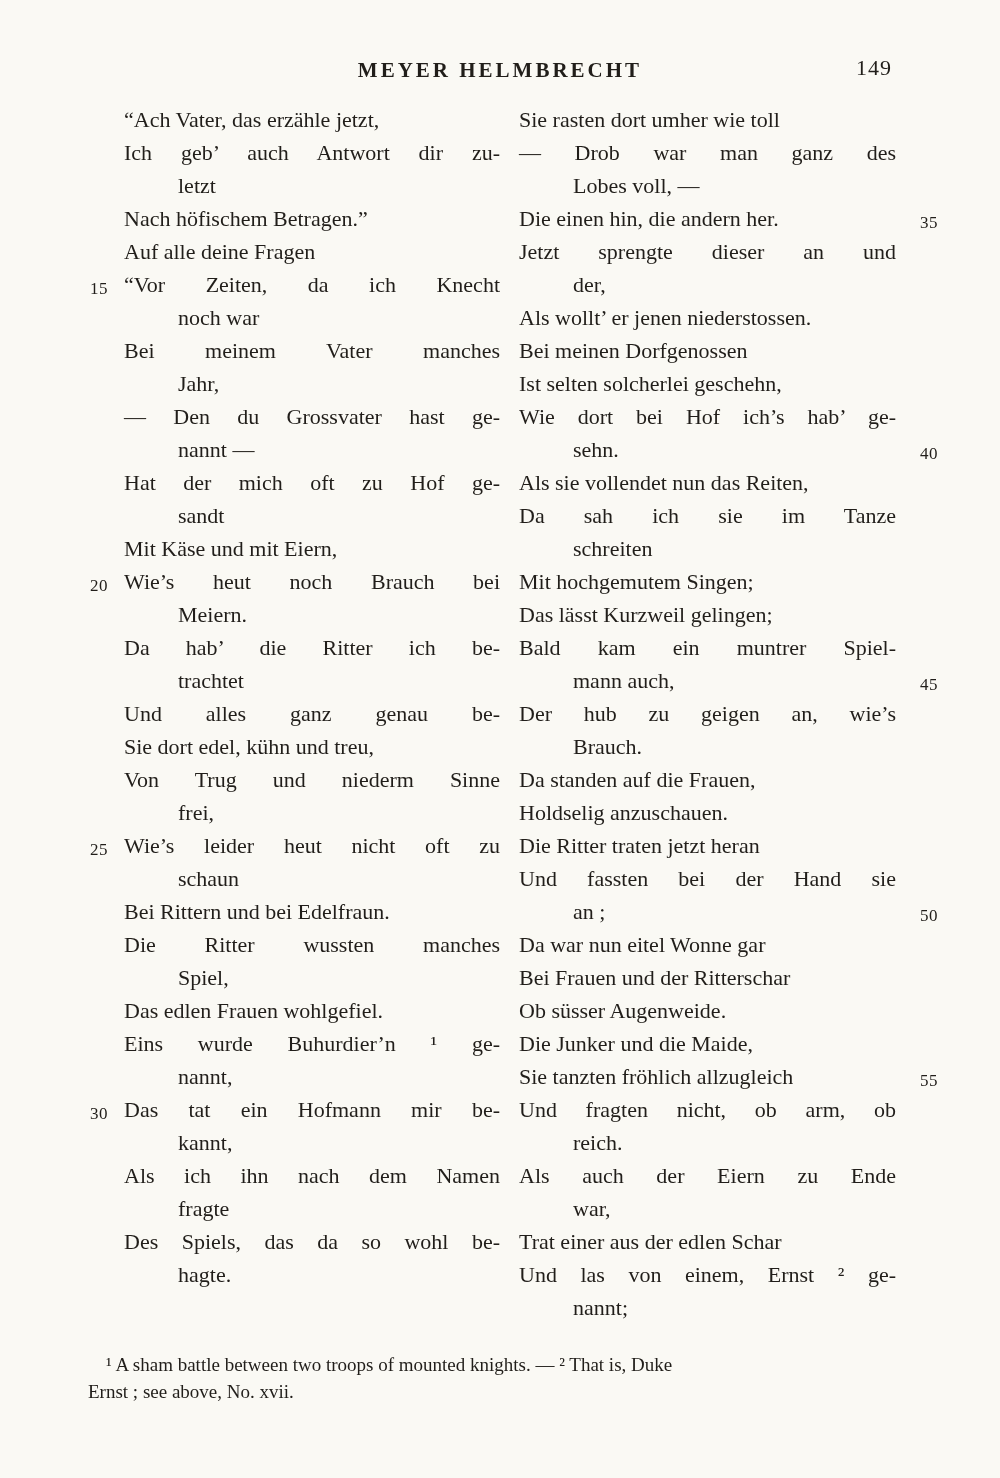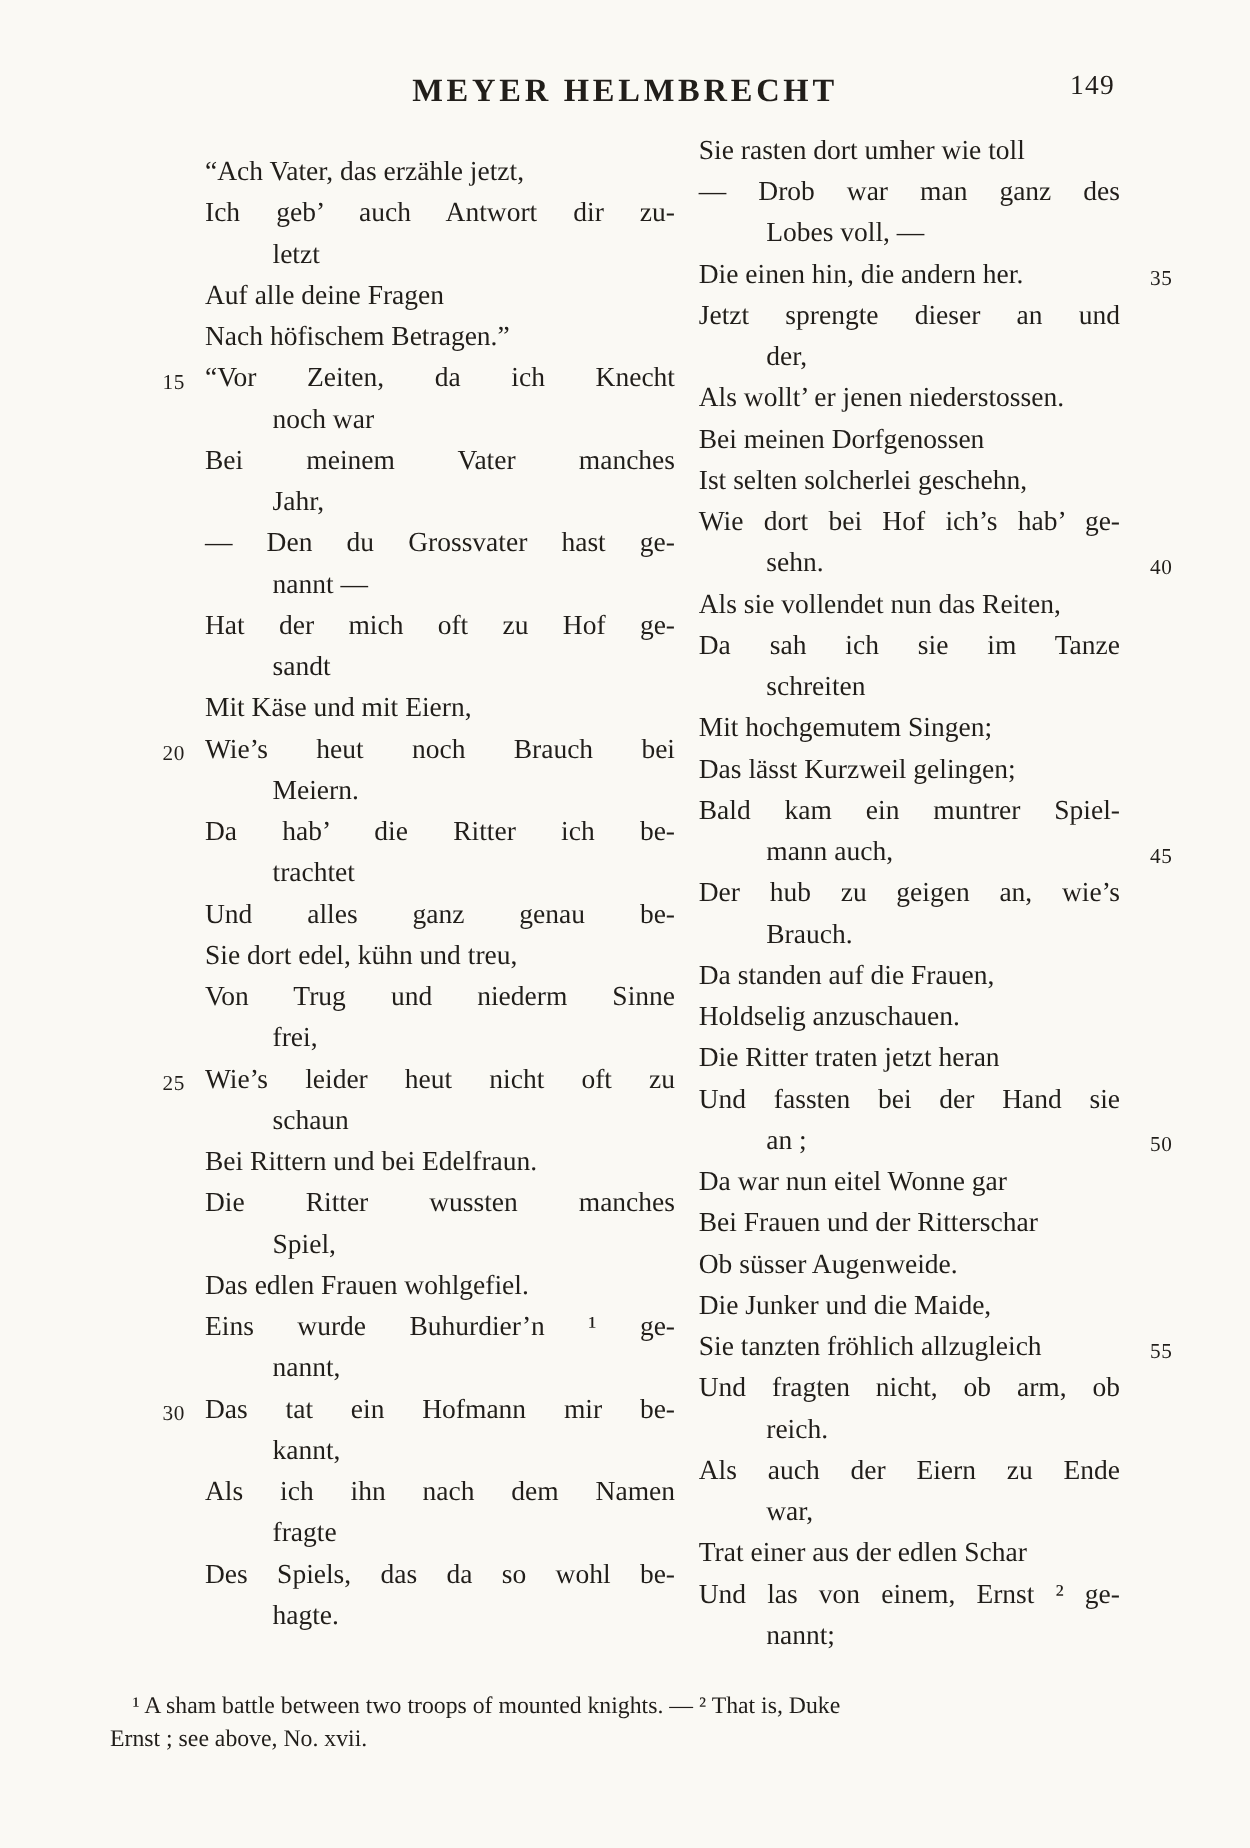--- a/index.html
+++ b/index.html
@@ -12,36 +12,35 @@
     width:1000px;height:1478px;
     margin:0 auto;
     background:var(--paper);
     color:var(--ink);
     font-family:"Liberation Serif","DejaVu Serif",serif;
     overflow:hidden;
   }
   .header{position:absolute;top:58px;left:0;right:0;height:30px;}
   .running-title{
     text-align:center;
-    font-size:26px;
+    font-size:21px;
     font-weight:600;
     letter-spacing:3px;
   }
   .page-number{
     position:absolute;
     right:108px;top:-3px;
     font-size:22px;
     letter-spacing:1px;
   }
   .columns{
     position:absolute;
     top:103px;left:88px;right:60px;
     display:flex;
-    align-items:center;
-    margin-left:40px;
+    align-items:flex-start;
   }
   .col{box-sizing:border-box;}
   .col-left{width:412px;padding-left:36px;}
   .divider{width:1px;background:#3a352e;}
   .col-right{flex:1;padding-left:18px;padding-right:44px;}
   .vline{
     position:relative;
     font-size:22px;
     line-height:33px;
     white-space:nowrap;
@@ -84,24 +83,24 @@
         <div class="vline">
           <span class="ltext">“Ach Vater, das erzähle jetzt,</span>
         </div>
         <div class="vline just">
           <span class="ltext">Ich geb’ auch Antwort dir zu-</span>
         </div>
         <div class="vline cont">
           <span class="ltext">letzt</span>
         </div>
         <div class="vline">
+          <span class="ltext">Nach höfischem Betragen.”</span>
+        </div>
+        <div class="vline">
           <span class="ltext">Auf alle deine Fragen</span>
-        </div>
-        <div class="vline">
-          <span class="ltext">Nach höfischem Betragen.”</span>
         </div>
         <div class="vline just">
           <span class="lnum">15</span>
           <span class="ltext">“Vor Zeiten, da ich Knecht</span>
         </div>
         <div class="vline cont">
           <span class="ltext">noch war</span>
         </div>
         <div class="vline just">
           <span class="ltext">Bei meinem Vater manches</span>

